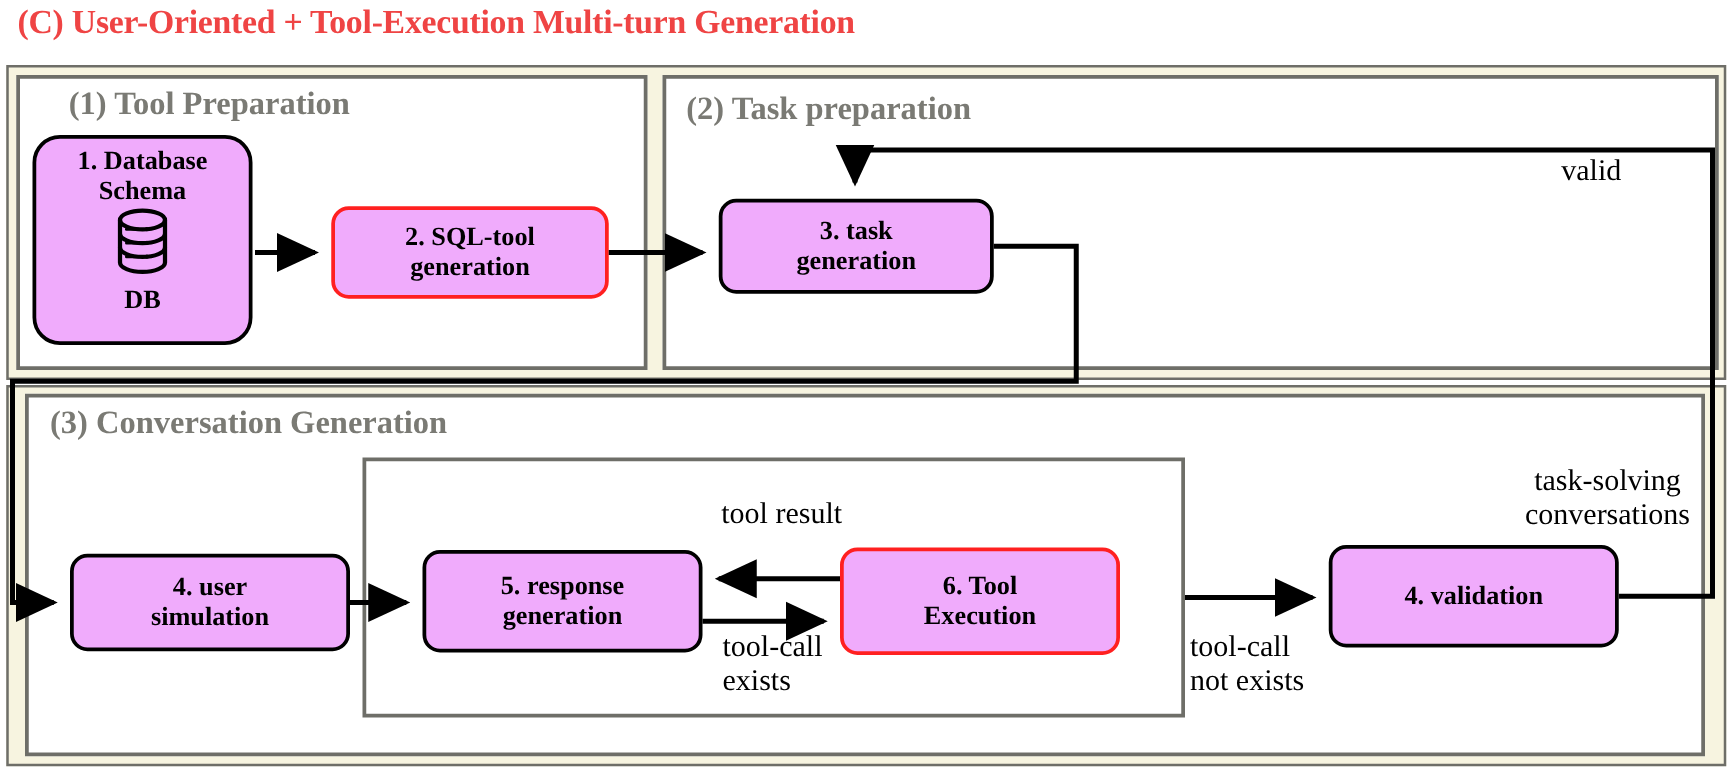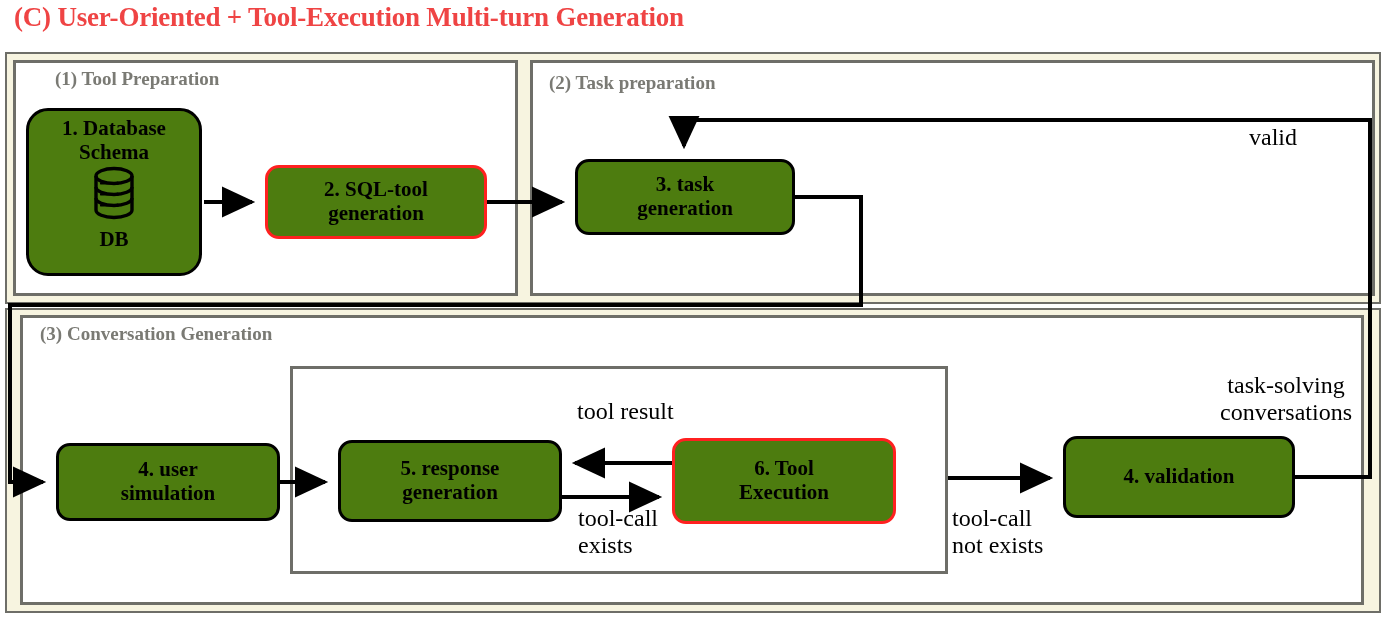--- a/index.html
+++ b/index.html
@@ -17,26 +17,26 @@
     letter-spacing:-0.2px;white-space:nowrap;
   }
 
   
   .frame{position:absolute;background:#f7f4e0;border:2px solid #6e6e68;box-sizing:border-box;}
   .panel{position:absolute;background:#ffffff;border:3px solid #6e6e68;box-sizing:border-box;}
   .subpanel{position:absolute;background:#ffffff;border:3px solid #6e6e68;box-sizing:border-box;}
 
   .panel-label{
     position:absolute;font-family:"Liberation Serif", serif;
-    font-weight:bold;font-size:19px;color:#7a7a74;white-space:nowrap;
+    font-weight:bold;font-size:26px;color:#7a7a74;white-space:nowrap;
   }
 
   .node{
     position:absolute;box-sizing:border-box;
-    background:#4d7c0f;border:3.5px solid #000000;border-radius:14px;
+    background:#f0abfc;border:3.5px solid #000000;border-radius:14px;
     display:flex;align-items:center;justify-content:center;
     text-align:center;line-height:1.12;
     font-family:"Liberation Serif", serif;
     font-weight:bold;font-size:21px;color:#000000;
   }
   .node.red{border-color:#ff2020;}
   .node.db{
     border-radius:22px;flex-direction:column;justify-content:flex-start;
     padding-top:6px;font-size:21px;
   }

